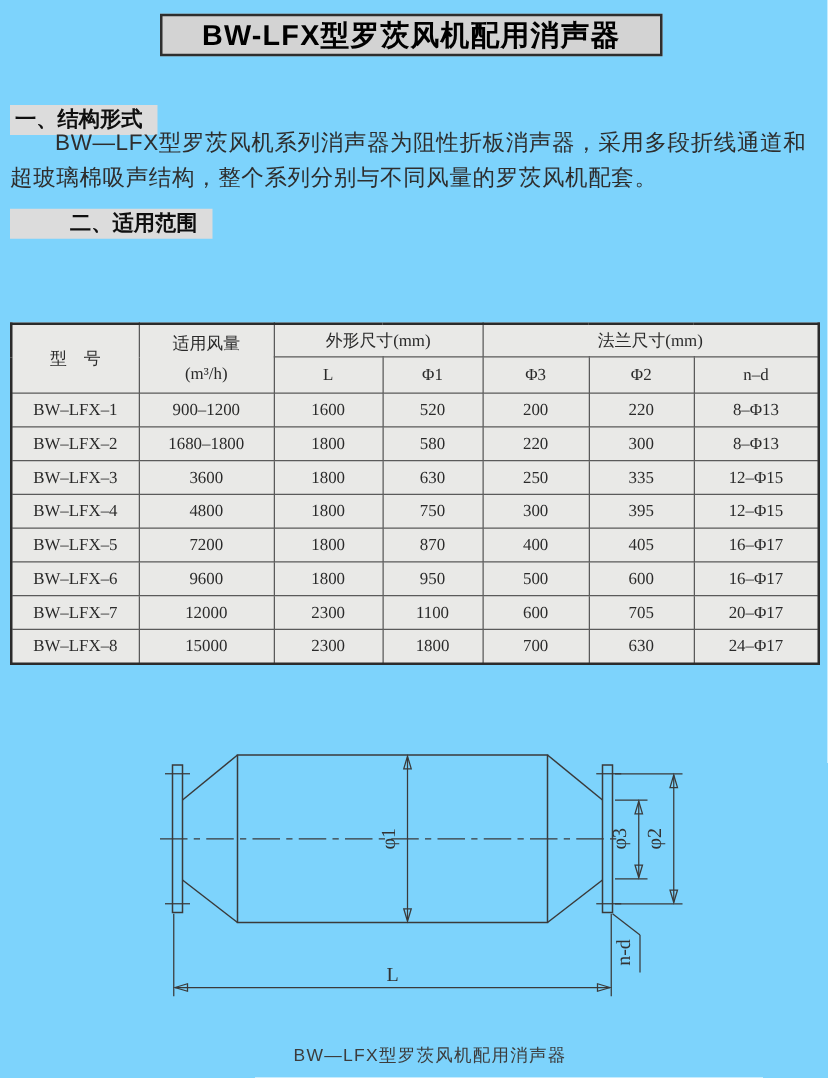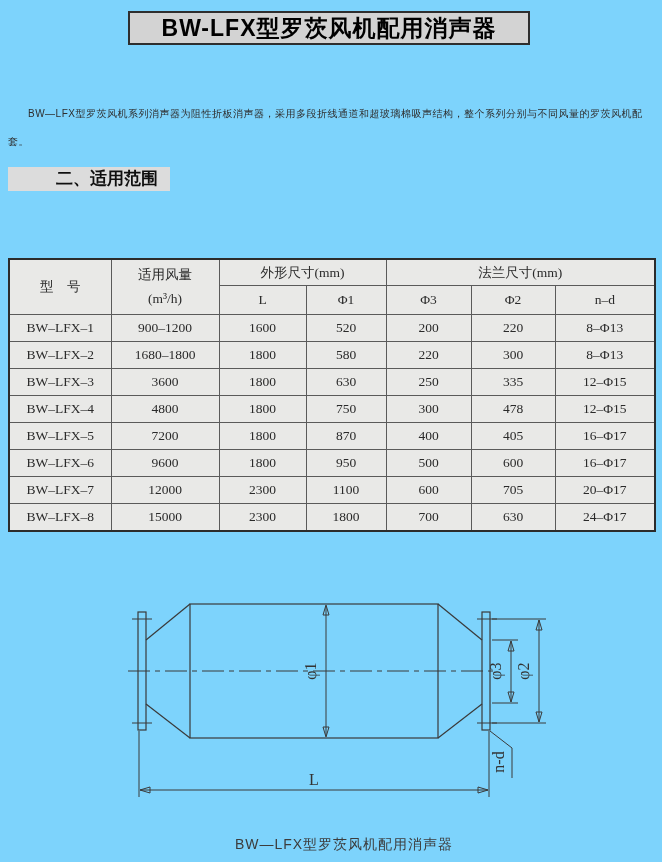--- a/index.html
+++ b/index.html
@@ -17,21 +17,21 @@
   
   .sec-heading{
     position:absolute;left:8px;background:#dcdcdc;color:#0f0f0f;
     font-size:17px;font-weight:bold;line-height:23px;padding:0 12px 1px 4px;white-space:nowrap;
   }
   #sec1{top:84px;}
   #sec2{top:167px;padding-left:48px;}
   #sec3{top:226px;}
   
   .para{
-    position:absolute;left:8px;width:650px;font-size:10px;color:#2e2e2e;
+    position:absolute;left:8px;width:650px;font-size:18px;color:#2e2e2e;
     line-height:28px;text-indent:2em;letter-spacing:0.5px;
   }
   #para1{top:100px;}
   #para2{top:185px;line-height:26px;}
   
   .spec-table{
     position:absolute;left:8px;top:258px;width:646px;table-layout:fixed;
     border-collapse:collapse;background:#e9e9e7;
     font-family:"Liberation Serif","DejaVu Serif",serif;font-size:13.5px;color:#2a2a2a;
     border:2px solid #2b2b2b;
@@ -55,20 +55,21 @@
     font-size:14px;color:#3c3c3c;letter-spacing:1px;padding-left:13px;
   }
 </style>
 </head>
 <body>
 
 <div id="page">
 
   <div class="title-box">BW-LFX型罗茨风机配用消声器</div>
 
+  <div class="sec-heading" id="sec1">一、结构形式</div>
   <div class="para" id="para1">BW—LFX型罗茨风机系列消声器为阻性折板消声器，采用多段折线通道和超玻璃棉吸声结构，整个系列分别与不同风量的罗茨风机配套。</div>
 
   <div class="sec-heading" id="sec2">二、适用范围</div>
 
 
   <table class="spec-table">
     <colgroup>
       <col style="width:102px">
         <col style="width:108px">
         <col style="width:87px">
@@ -122,21 +123,21 @@
           <td>250</td>
           <td>335</td>
           <td>12–Φ15</td>
         </tr>
         <tr>
           <td>BW–LFX–4</td>
           <td>4800</td>
           <td>1800</td>
           <td>750</td>
           <td>300</td>
-          <td>478</td>
+          <td>395</td>
           <td>12–Φ15</td>
         </tr>
         <tr>
           <td>BW–LFX–5</td>
           <td>7200</td>
           <td>1800</td>
           <td>870</td>
           <td>400</td>
           <td>405</td>
           <td>16–Φ17</td>

